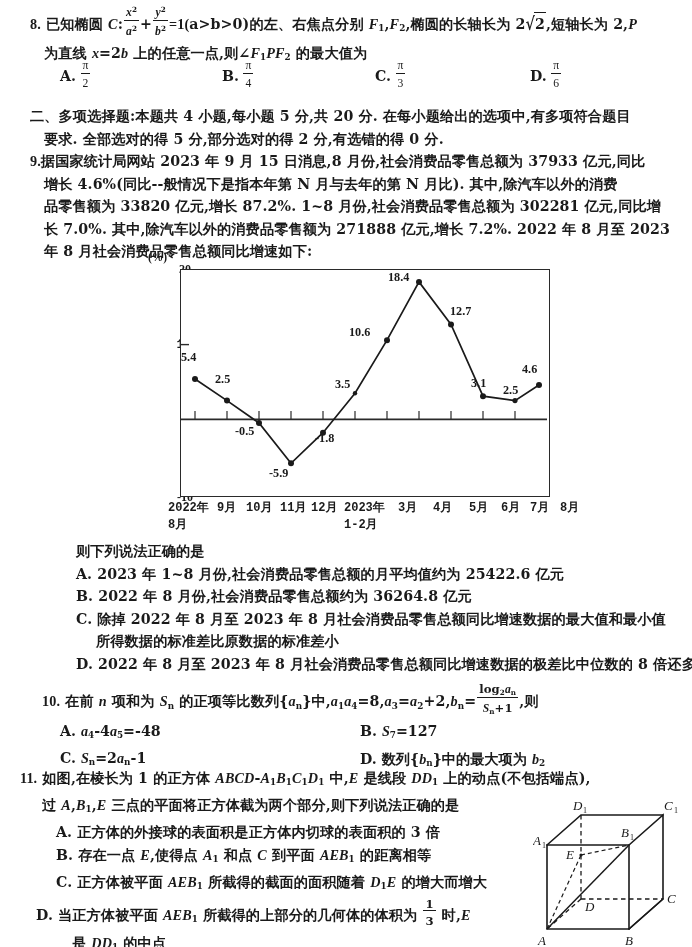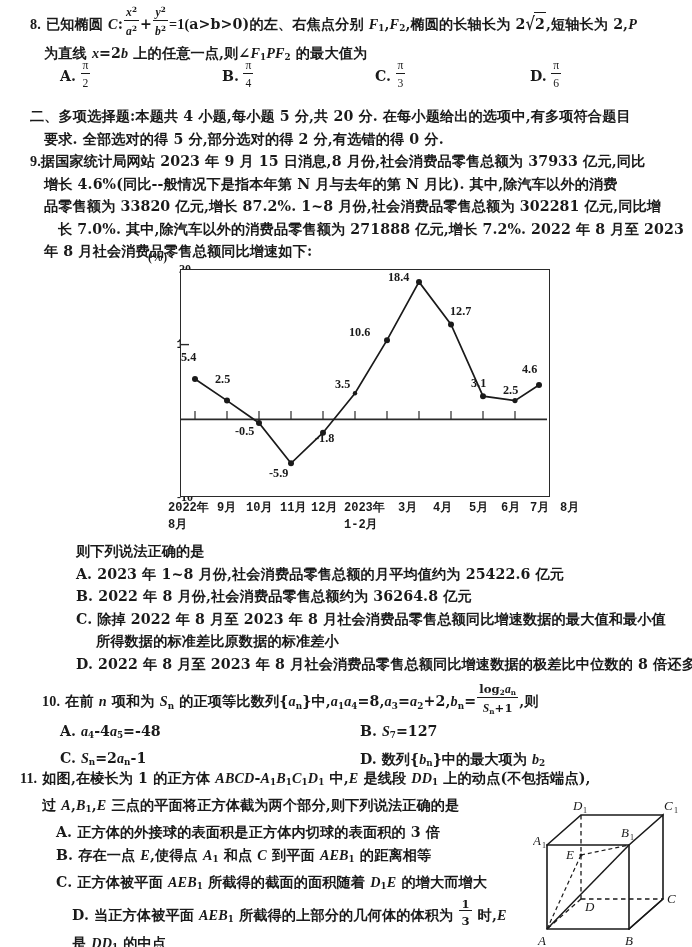--- a/index.html
+++ b/index.html
@@ -176,21 +176,21 @@
 
   <div class="qblock" style="left:30px; top:105px;">
     <div class="line cn">二、多项选择题:本题共 4 小题,每小题 5 分,共 20 分. 在每小题给出的选项中,有多项符合题目</div>
     <div class="line cn" style="margin-left:14px;">要求. 全部选对的得 5 分,部分选对的得 2 分,有选错的得 0 分.</div>
   </div>
 
   <div class="qblock" style="left:30px; top:150px;">
     <div class="line cn"><span class="qnum">9.</span><span>据国家统计局网站 2023 年 9 月 15 日消息,8 月份,社会消费品零售总额为 37933 亿元,同比</span></div>
     <div class="line cn" style="margin-left:14px;">增长 4.6%(同比--般情况下是指本年第 N 月与去年的第 N 月比). 其中,除汽车以外的消费</div>
     <div class="line cn" style="margin-left:14px;">品零售额为 33820 亿元,增长 87.2%. 1~8 月份,社会消费品零售总额为 302281 亿元,同比增</div>
-    <div class="line cn" style="margin-left:28px;">长 7.0%. 其中,除汽车以外的消费品零售额为 271888 亿元,增长 7.2%. 2022 年 8 月至 2023</div>
+    <div class="line cn" style="margin-left:14px;">长 7.0%. 其中,除汽车以外的消费品零售额为 271888 亿元,增长 7.2%. 2022 年 8 月至 2023</div>
     <div class="line cn" style="margin-left:14px;">年 8 月社会消费品零售总额同比增速如下:</div>
   </div>
 
   <div id="chart-area">
     <div id="chart-unit">(%)</div>
     <div id="ylabels">
       <div class="ytick" style="top:12px;">20</div>
       <div class="ytick" style="top:88px;font-family:Liberation Mono, monospace;">10</div>
       <div class="ytick" style="top:164px;">0</div>
       <div class="ytick" style="top:240px; right:-2px;">-10</div>
@@ -307,21 +307,21 @@
     <div class="line cn" style="margin-left:22px;">
       <span>过 </span><i>A</i><span>,</span><i>B</i><sub>1</sub><span>,</span><i>E</i><span> 三点的平面将正方体截为两个部分,则下列说法正确的是</span>
     </div>
     <div class="line cn" style="margin-left:36px;">A. 正方体的外接球的表面积是正方体内切球的表面积的 3 倍</div>
     <div class="line cn" style="margin-left:36px;">
       <span>B. 存在一点 </span><i>E</i><span>,使得点 </span><i>A</i><sub>1</sub><span> 和点 </span><i>C</i><span> 到平面 </span><i>AEB</i><sub>1</sub><span> 的距离相等</span>
     </div>
     <div class="line cn" style="margin-left:36px;">
       <span>C. 正方体被平面 </span><i>AEB</i><sub>1</sub><span> 所截得的截面的面积随着 </span><i>D</i><sub>1</sub><i>E</i><span> 的增大而增大</span>
     </div>
-    <div class="line cn" style="margin-left:52px;">
+    <div class="line cn" style="margin-left:16px;">
       <span>D. 当正方体被平面 </span><i>AEB</i><sub>1</sub><span> 所截得的上部分的几何体的体积为 </span><span class="frac"><span class="top">1</span><span class="bot">3</span></span><span> 时,</span><i>E</i>
     </div>
     <div class="line cn" style="margin-left:52px;">
       <span>是 </span><i>DD</i><sub>1</sub><span> 的中点</span>
     </div>
   </div>
 
   <div id="cube-figure">
     <svg width="158" height="154" viewBox="0 0 158 154">
 

